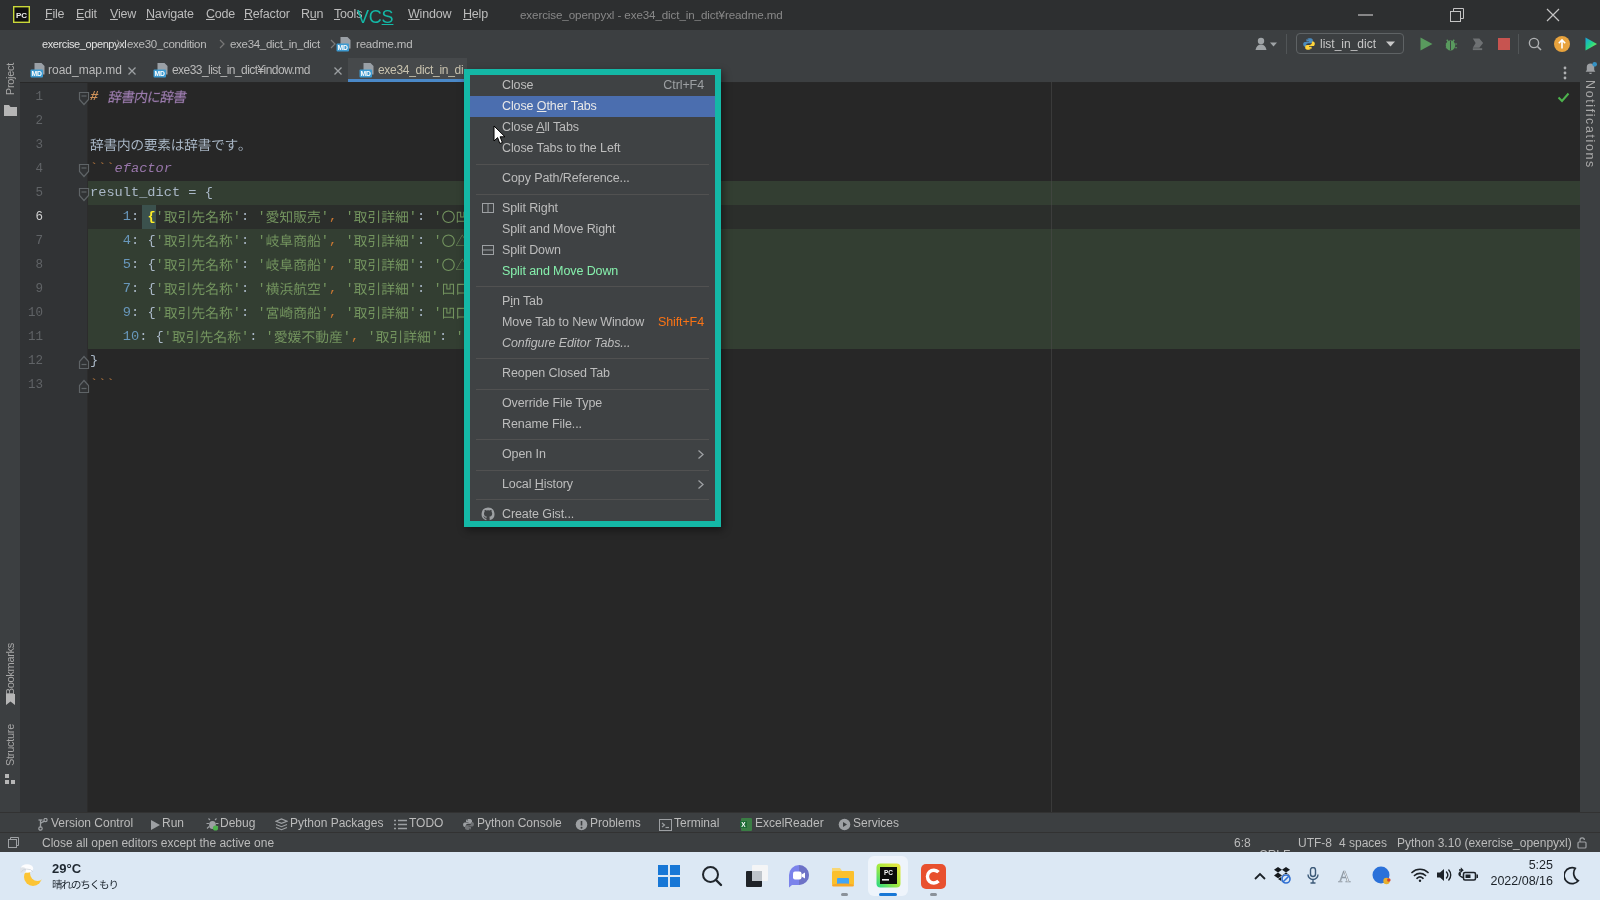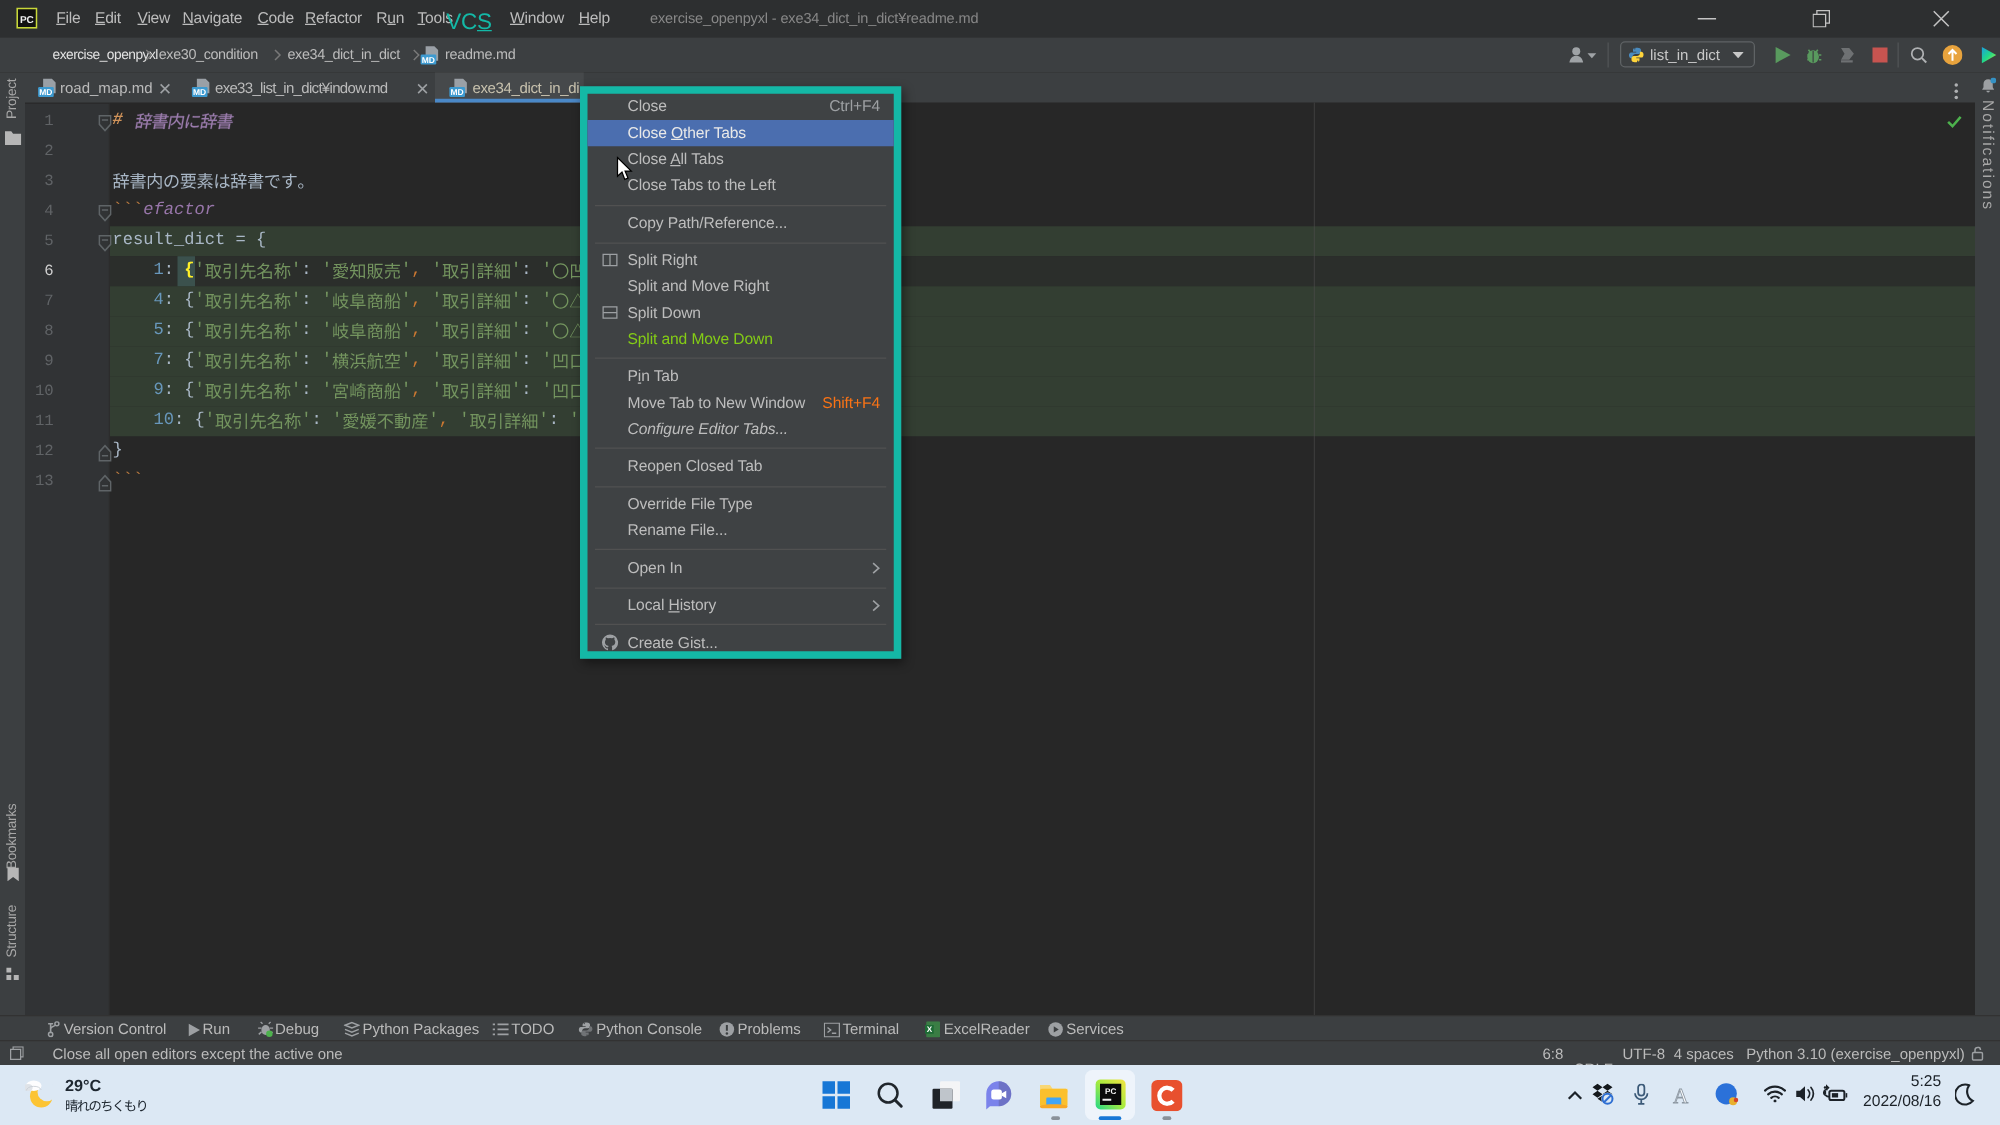--- a/index.html
+++ b/index.html
@@ -430,21 +430,21 @@
       <span style="position:absolute;left:32px;color:#bdbdbd">Split and Move Right</span>
     </div>
     <div style="position:absolute;left:0;right:0;top:165px;height:21px;line-height:21px;">
       <svg style="position:absolute;left:11px;top:3px" width="14" height="14" viewBox="0 0 14 14">
         <rect x="1.5" y="2.5" width="11" height="9" fill="none" stroke="#9da0a3"></rect>
         <path d="M1.5 7h11" stroke="#9da0a3"></path>
       </svg>
       <span style="position:absolute;left:32px;color:#bdbdbd">Split Down</span>
     </div>
     <div style="position:absolute;left:0;right:0;top:186px;height:21px;line-height:21px;">
-      <span style="position:absolute;left:32px;color:#84cc16">Split and Move Down</span>
+      <span style="position:absolute;left:32px;color:#86efac">Split and Move Down</span>
     </div>
     <div style="position:absolute;left:6px;right:6px;top:211px;height:1px;background:#515151;"></div>
     <div style="position:absolute;left:0;right:0;top:216px;height:21px;line-height:21px;">
       <span style="position:absolute;left:32px;color:#bdbdbd">P<u>i</u>n Tab</span>
     </div>
     <div style="position:absolute;left:0;right:0;top:237px;height:21px;line-height:21px;">
       <span style="position:absolute;left:32px;color:#bdbdbd">Move Tab to New Window</span>
       <span style="position:absolute;right:11px;color:#f97316">Shift+F4</span>
     </div>
     <div style="position:absolute;left:0;right:0;top:258px;height:21px;line-height:21px;font-style:italic;">

